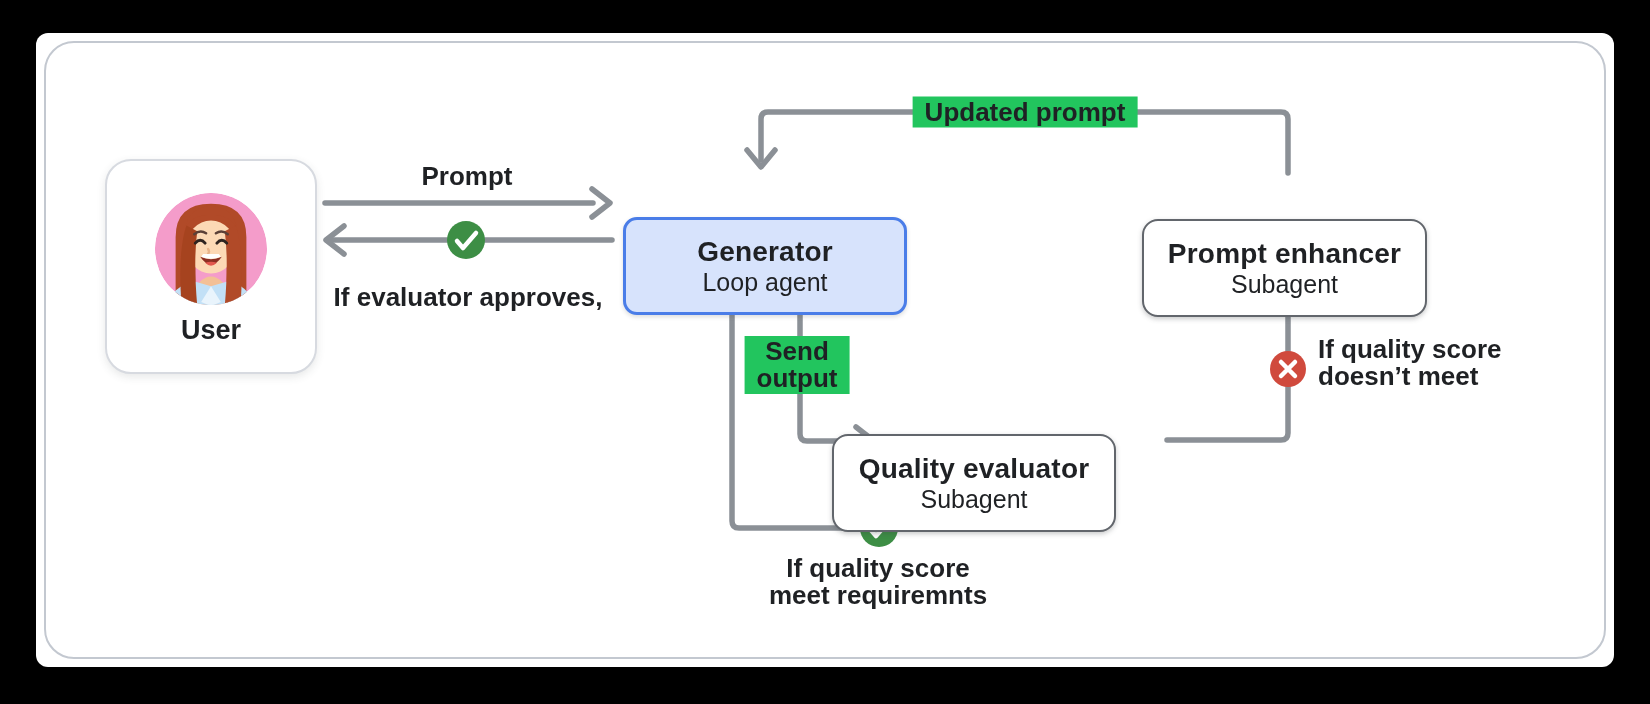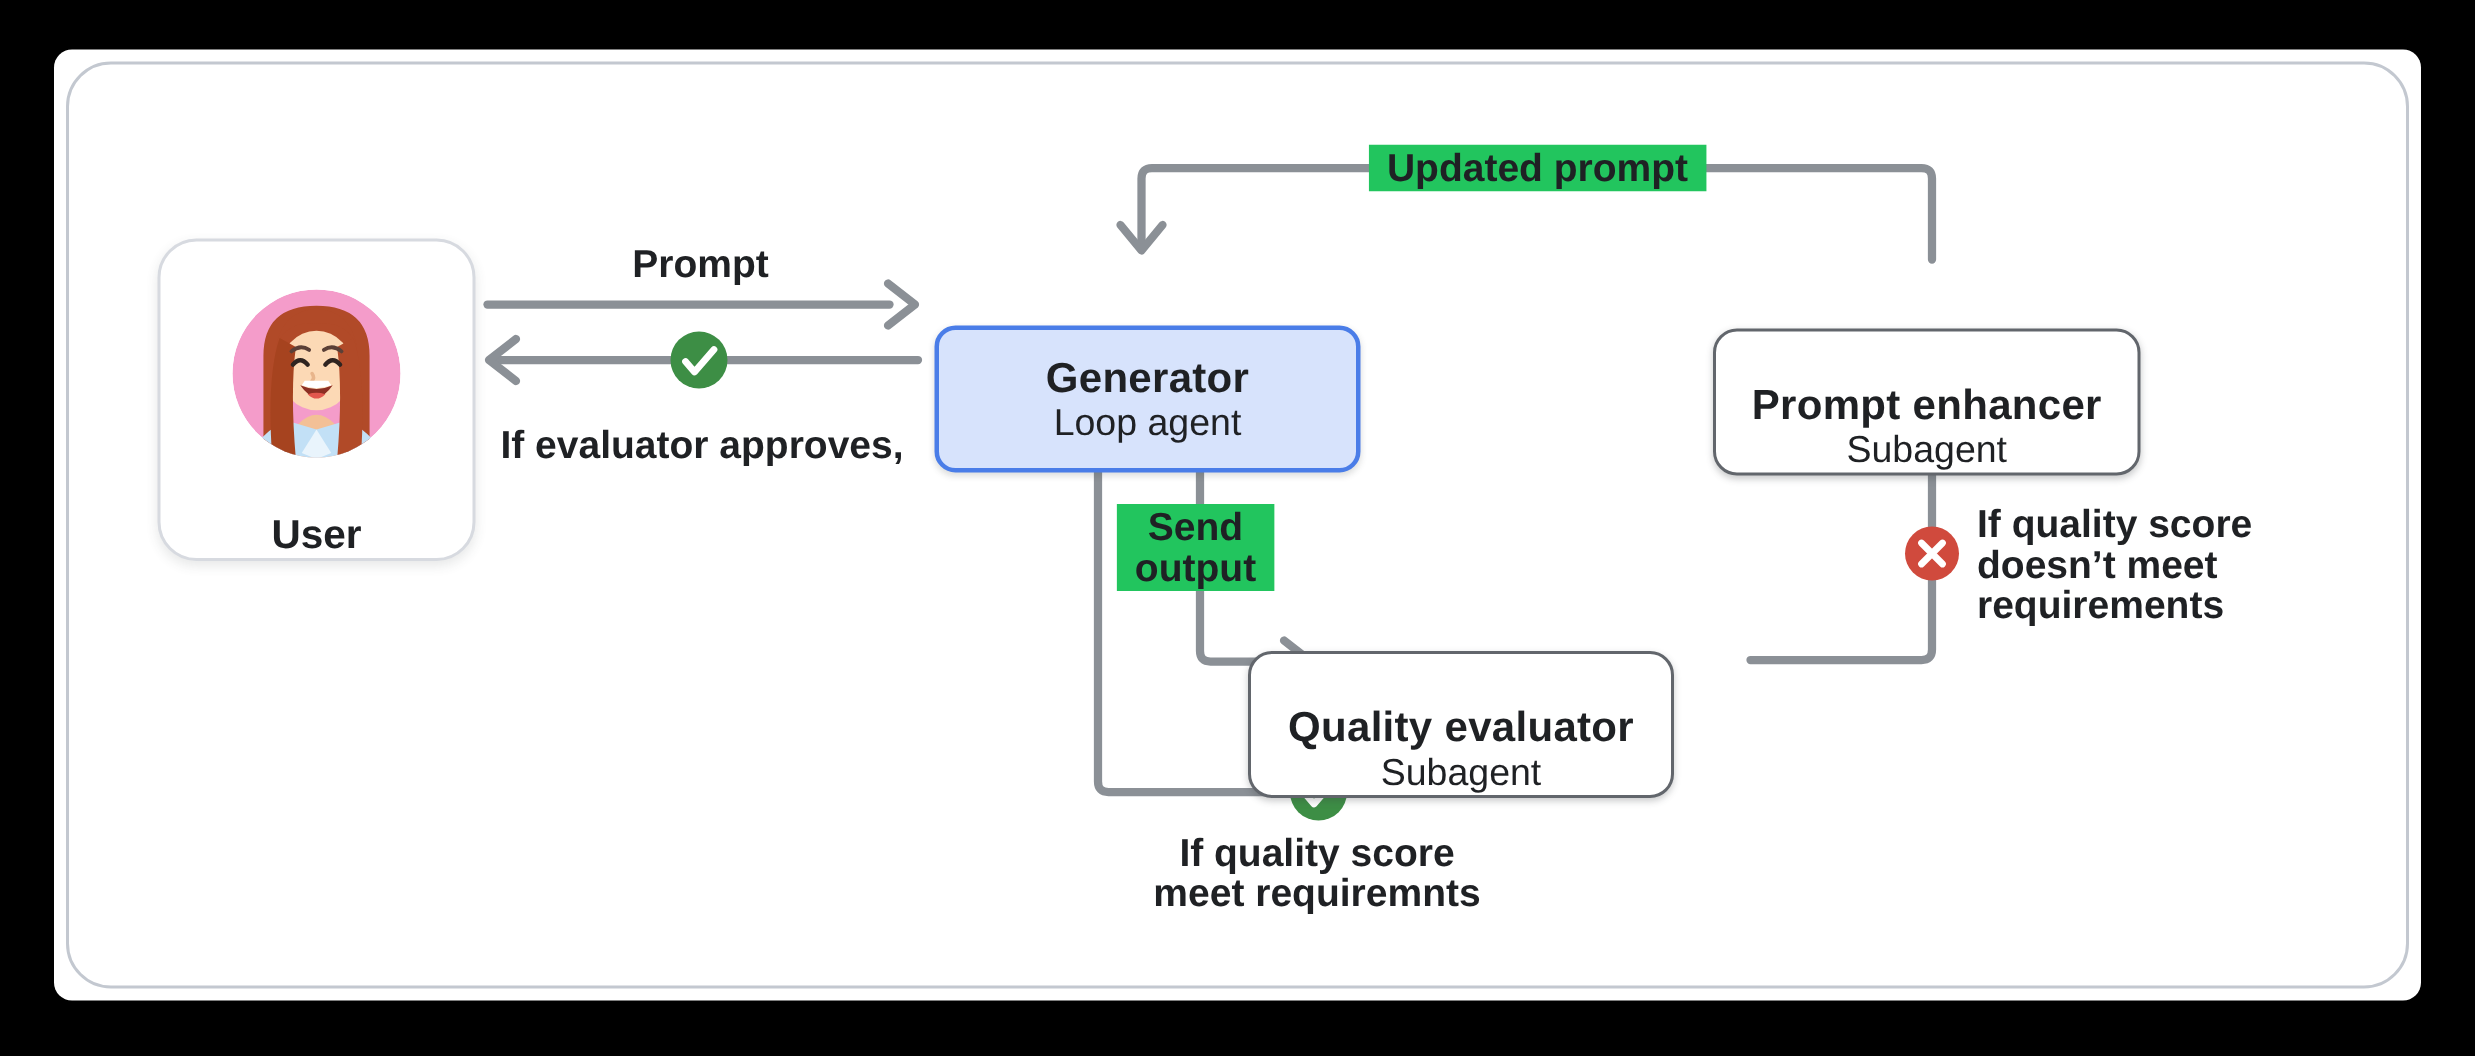--- a/index.html
+++ b/index.html
@@ -23,31 +23,30 @@
 
   .node{
     position:absolute;display:flex;flex-direction:column;align-items:center;justify-content:center;
     box-sizing:border-box;text-align:center;margin-top:44px;
   }
   .node .title{font-size:28px;font-weight:700;line-height:32px;letter-spacing:.2px;}
   .node .subtitle{font-size:25px;font-weight:400;line-height:29px;}
   .agent-box{
     background:#fff;border:2.5px solid var(--box-border,#62666c);border-radius:16px;
     box-shadow:0 2px 5px rgba(60,64,67,.28);
-    justify-content:flex-end;
   }
   .generator-box{
     background:var(--generator-fill,#d7e3fc);
     border:3px solid var(--generator-border,#4a7de8);
     border-radius:14px;box-shadow:0 2px 4px rgba(60,64,67,.18);
   }
   .user-card{
     left:105px;top:115px;width:212px;height:215px;
     background:#fff;border:2px solid #d7dae0;border-radius:26px;
-    box-shadow:0 3px 8px rgba(60,64,67,.12);justify-content:space-between;
+    box-shadow:0 3px 8px rgba(60,64,67,.12);justify-content:flex-start;
   }
   .user-card .avatar{width:114px;height:114px;margin-top:31px;}
   .user-card .user-label{font-size:27px;font-weight:700;margin-top:9px;}
 
   .edge-label{
     position:absolute;transform:translate(-50%,-50%);
     font-size:26px;font-weight:600;line-height:27px;text-align:center;white-space:nowrap;
   }
   .edge-label.on-line{background:#22c55e;padding:2px 12px;}
   .edge-label.left-align{transform:none;text-align:left;}
@@ -164,15 +163,14 @@
   </div>
 
   <div class="edge-label" style="left:878px;top:582px;">
     <div>If quality score</div>
     <div>meet requiremnts</div>
   </div>
 
   <div class="edge-label left-align" style="left:1318px;top:336px;">
     <div>If quality score</div>
     <div>doesn’t meet</div>
-    <div>requirements</div>
   </div>
 </div>
 
 </body></html>

